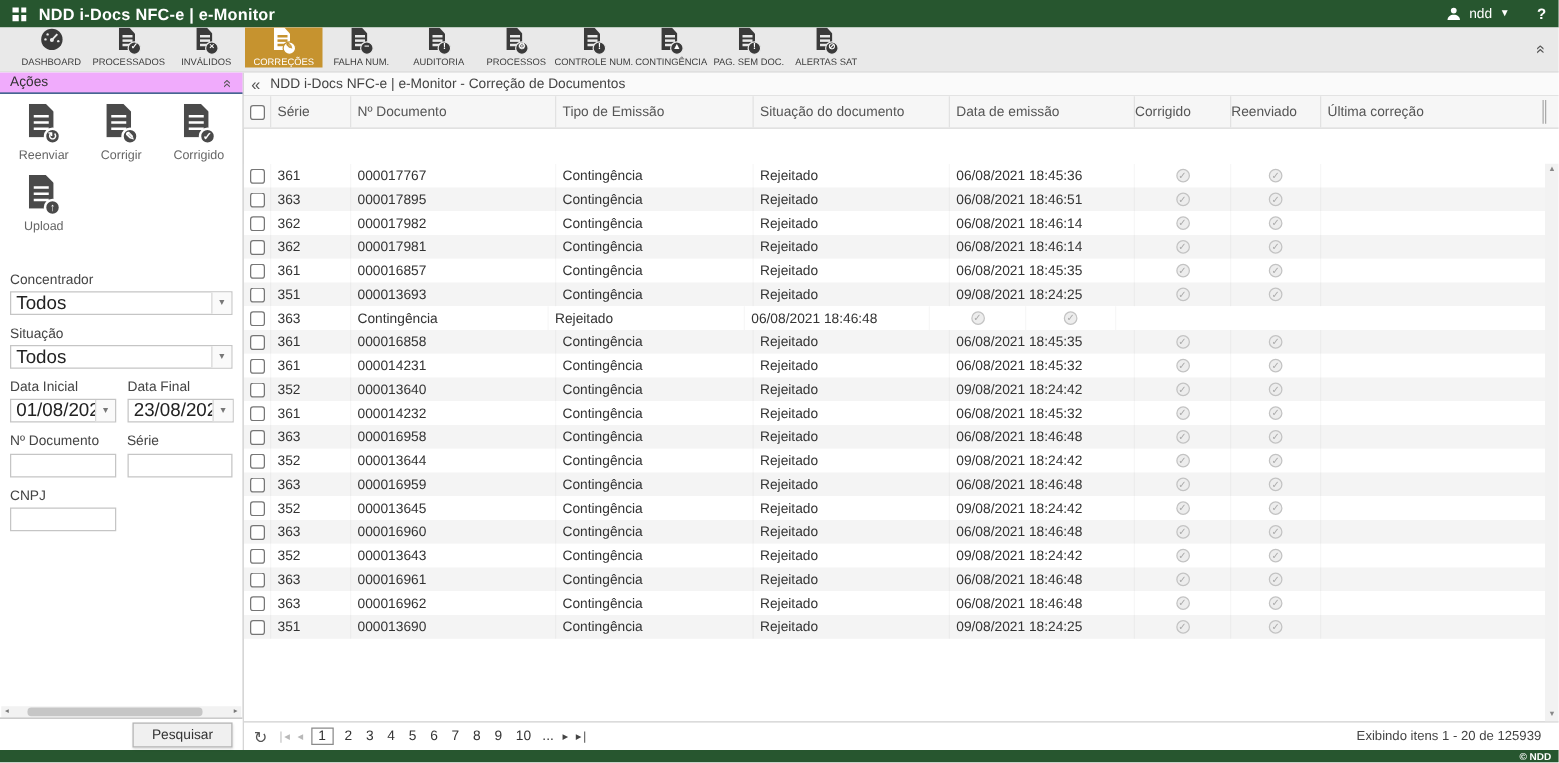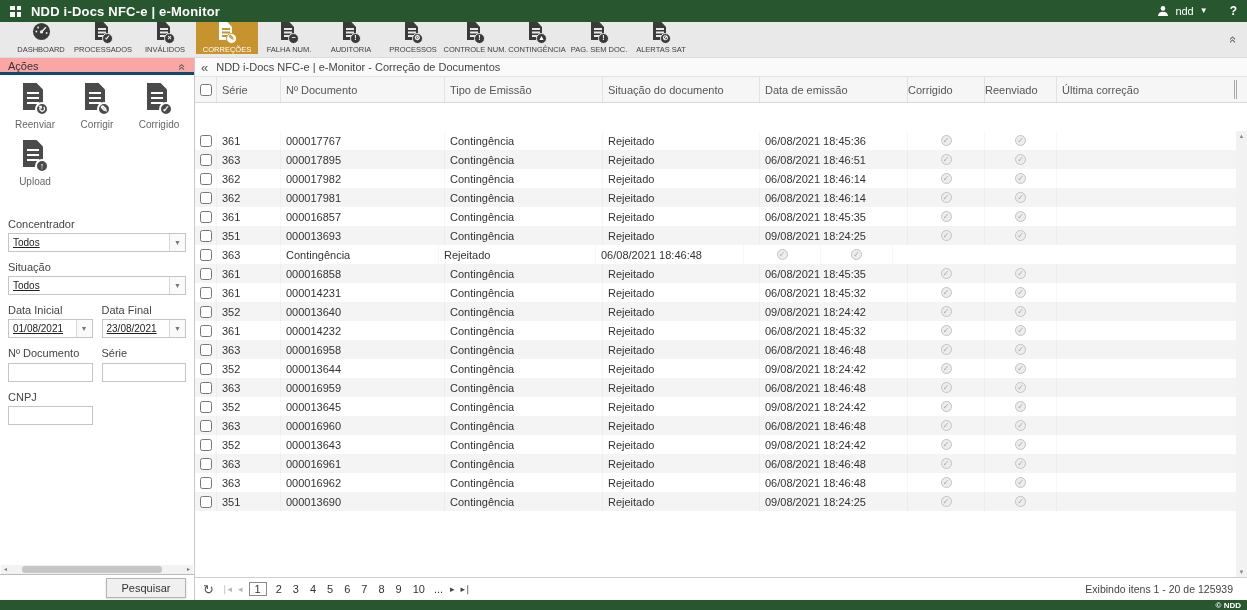--- a/index.html
+++ b/index.html
@@ -33,33 +33,33 @@
   .ticon .doc i { position:absolute; left:2.5px; top:6px; width:8px; height:1.5px; background:#e9e9e9; box-shadow:0 3.5px 0 #e9e9e9, 0 7px 0 #e9e9e9; }
   .ticon .badge { position:absolute; right:-1px; bottom:-2px; width:11px; height:11px; border-radius:50%; background:#3a3a3a; border:1.5px solid #e9e9e9; color:#fff; font-size:7px; line-height:8px; text-align:center; font-weight:bold; }
   .tab.active .doc { background:#fff; }
   .tab.active .doc i { background:#c6932f; box-shadow:0 3.5px 0 #c6932f, 0 7px 0 #c6932f; }
   .tab.active .badge { background:#fff; color:#c6932f; border-color:#c6932f; }
   
   .layout { display:flex; height:542px; }
   .sidebar { width:195px; border-right:1px solid #c9c9c9; display:flex; flex-direction:column; background:#fff; position:relative; }
   .main { flex:1; display:flex; flex-direction:column; background:#fff; min-width:0; }
   
-  .section-head { background:#fca5a5; border-bottom:3px solid #0c4a6e; font-size:11px; color:#333; padding:2px 8px; height:17px; display:flex; align-items:flex-start; }
+  .section-head { background:#f0abfc; border-bottom:1px solid #0c4a6e; font-size:11px; color:#333; padding:2px 8px; height:17px; display:flex; align-items:flex-start; }
   .section-head .collapse { margin-left:auto; color:#555; font-size:12px; cursor:pointer; }
   .actions-area { padding:8px 4px 12px 4px; display:flex; flex-wrap:wrap; }
   .action-item { width:62px; display:flex; flex-direction:column; align-items:center; gap:4px; margin-bottom:10px; cursor:pointer; }
   .aicon { position:relative; width:28px; height:32px; }
   .aicon .doc { position:absolute; left:2px; top:0; width:20px; height:27px; background:#4a4a4a; clip-path:polygon(0 0,68% 0,100% 24%,100% 100%,0 100%); }
   .aicon .doc i { position:absolute; left:3.5px; top:9px; width:12px; height:2px; background:#fff; box-shadow:0 5px 0 #fff, 0 10px 0 #fff; }
   .aicon .badge { position:absolute; right:0; bottom:-1px; width:14px; height:14px; border-radius:50%; background:#4a4a4a; border:2px solid #fff; color:#fff; font-size:9px; line-height:11px; text-align:center; font-weight:bold; }
   .action-label { font-size:10px; color:#666; }
   .filter-form { padding:0 8px; flex:1; }
   .f-label { font-size:11px; color:#444; margin:9px 0 3px 0; }
   .combo { height:19px; border:1px solid #c5c5c5; background:#fff; display:flex; align-items:center; cursor:pointer; }
-  .combo .val { flex:1; font-size:10px; color:#222; padding:0 4px; white-space:nowrap; overflow:hidden;text-decoration:underline; }
+  .combo .val { flex:1; font-size:15px; color:#222; padding:0 4px; white-space:nowrap; overflow:hidden; }
   .combo .btn { width:16px; align-self:stretch; border-left:1px solid #d8d8d8; display:flex; align-items:center; justify-content:center; font-size:7px; color:#777; background:#fafafa; }
   .two-col { display:flex; gap:9px; }
   .two-col > div { width:85px; }
   .txt { width:100%; height:19px; border:1px solid #c5c5c5; font-size:11px; padding:0 4px; font-family:"Liberation Sans",sans-serif; }
   .w-small { width:85px; }
   .hscroll { height:9px; margin:0 1px; background:#f2f2f2; display:flex; align-items:center; }
   .hscroll .arr { width:9px; font-size:6px; color:#777; text-align:center; line-height:9px; }
   .hscroll .track { flex:1; position:relative; height:9px; }
   .hscroll .thumb { position:absolute; left:12px; right:22px; top:1px; bottom:1px; background:#c6c6c6; border-radius:3px; }
   .search-bar { height:26px; border-top:1px solid #bbb; background:#fff; display:flex; align-items:center; justify-content:flex-end; padding-right:8px; }

